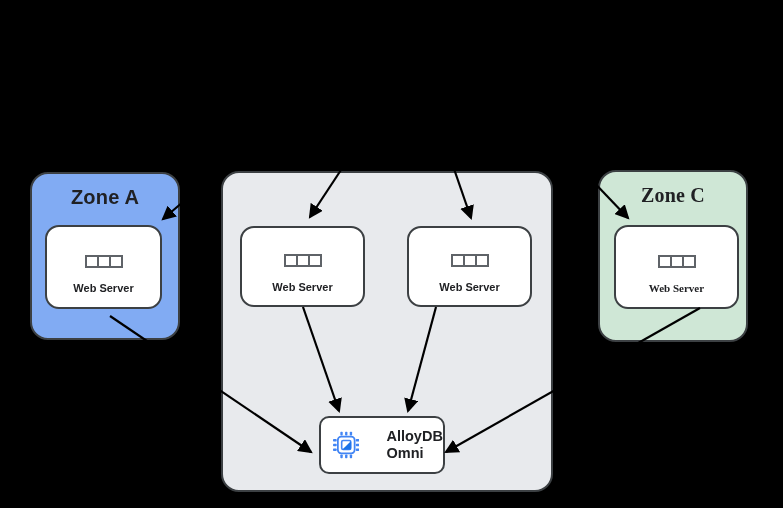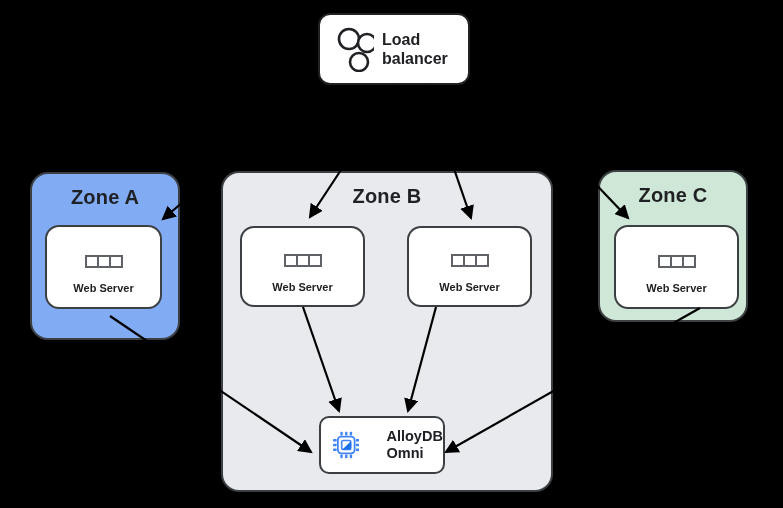--- a/index.html
+++ b/index.html
@@ -4,21 +4,21 @@
 <style>
   html,body{margin:0;padding:0;background:#000;}
   .canvas{
     position:relative;width:783px;height:508px;background:#000;
     font-family:"Liberation Sans", sans-serif;overflow:hidden;
   }
   
   .zone{position:absolute;box-sizing:border-box;border:2px solid #3c4043;border-radius:18px;}
   .zone-a{left:30px;top:172px;width:150px;height:168px;background:#81abf3;}
   .zone-b{left:221px;top:171px;width:332px;height:321px;background:#e8eaed;}
-  .zone-c{left:598px;top:170px;width:150px;height:152px;background:#cfe7d6;}
+  .zone-c{left:598px;top:170px;width:150px;height:172px;background:#cfe7d6;font-family:Liberation Serif, serif;}
   .zone-title{
     position:absolute;top:12px;left:0;right:0;text-align:center;
     font-size:20px;font-weight:700;color:#202124;letter-spacing:.2px;
   }
   
   .node{position:absolute;box-sizing:border-box;background:#fff;border:2px solid #3c4043;}
   .ws{
     border-radius:14px;display:flex;flex-direction:column;align-items:center;
     padding-top:28px;gap:10px;
   }
@@ -43,43 +43,34 @@
   }
   .db-label{font-size:14.5px;font-weight:700;color:#202124;line-height:17px;width:64px;}
   
   .edges{position:absolute;left:0;top:0;width:783px;height:508px;pointer-events:none;z-index:10;}
 </style>
 </head>
 <body>
 
 <div class="canvas">
 
-  <div class="node lb">
-    <svg width="42" height="46" viewBox="0 0 42 46">
-      <circle cx="17" cy="13" r="10" fill="#fff" stroke="#202124" stroke-width="2.6"></circle>
-      <circle cx="36" cy="17" r="9" fill="#fff" stroke="#202124" stroke-width="2.6" transform="translate(-1,0)"></circle>
-      <circle cx="27" cy="36" r="9" fill="#fff" stroke="#202124" stroke-width="2.6"></circle>
-    </svg>
-    <div class="lb-label">Load balancer</div>
-  </div>
 
   <div class="zone zone-a">
     <div class="zone-title">Zone A</div>
     <div class="node ws ws-a">
       <div class="srv-icon">
           <span></span>
           <span></span>
           <span></span>
         </div>
       <div class="ws-label">Web Server</div>
     </div>
   </div>
 
   <div class="zone zone-b">
-    <div class="zone-title">Zone B</div>
     <div class="node ws ws-b1">
       <div class="srv-icon">
           <span></span>
           <span></span>
           <span></span>
         </div>
       <div class="ws-label">Web Server</div>
     </div>
     <div class="node ws ws-b2">
       <div class="srv-icon">

